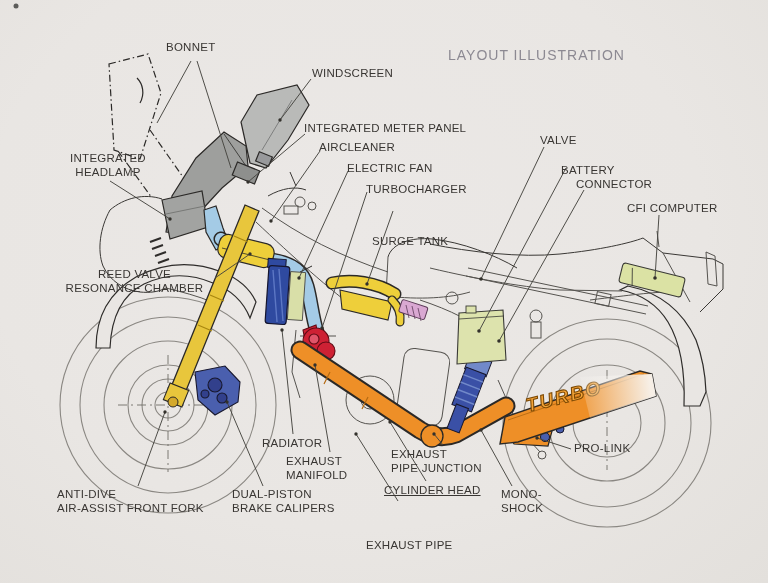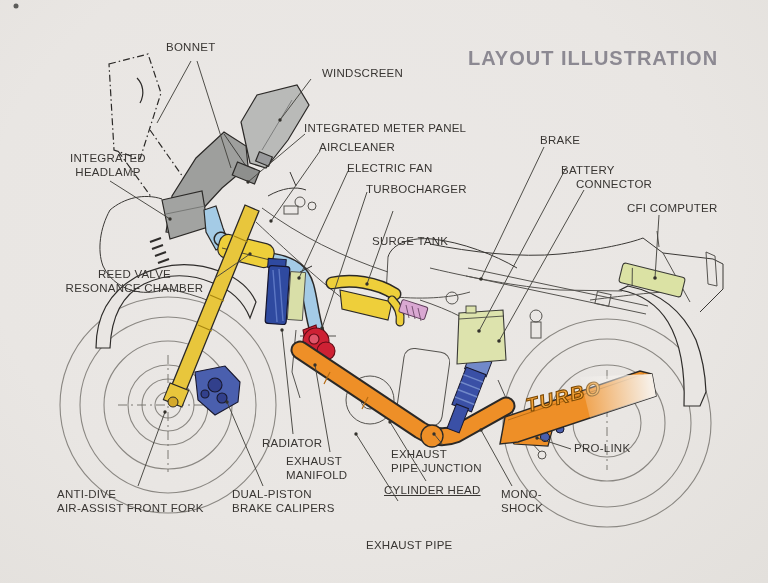--- a/index.html
+++ b/index.html
@@ -5,22 +5,22 @@
   html,body{margin:0;padding:0;}
   .stage{
     position:relative;
     width:768px;height:583px;
     background:radial-gradient(ellipse at 45% 40%, #ebe8e6 0%, #e9e6e3 60%, #e3e0dc 100%);
     overflow:hidden;
     font-family:"Liberation Sans", sans-serif;
   }
   .stage svg{position:absolute;left:0;top:0;}
   .title{
-    position:absolute;left:468px;top:47px;
-    font-size:20px;font-weight:bold;letter-spacing:1px;
+    position:absolute;left:448px;top:47px;
+    font-size:14px;font-weight:normal;letter-spacing:1px;
     color:#8c8992;
   }
   .label{
     position:absolute;
     font-size:11.5px;line-height:13.5px;
     color:#393633;letter-spacing:0.25px;
     white-space:pre-line;
   }
   .al-r{text-align:center;}
   .al-c{text-align:center;}
@@ -269,27 +269,27 @@
         <circle cx="481" cy="430" r="1.7"></circle>
     <circle cx="537" cy="438" r="1.7"></circle>
         <circle cx="165" cy="412" r="1.7"></circle>
     <circle cx="227" cy="402" r="1.7"></circle>
   </g>
 </svg>
 
 <div class="title">LAYOUT ILLUSTRATION</div>
 
 <div class="label" style="left:166px;top:41px;">BONNET</div>
-<div class="label" style="left:322px;top:67px;">WINDSCREEN</div>
+<div class="label" style="left:312px;top:67px;">WINDSCREEN</div>
 <div class="label" style="left:304px;top:122px;">INTEGRATED METER PANEL</div>
 <div class="label" style="left:319px;top:141px;">AIRCLEANER</div>
 <div class="label" style="left:347px;top:162px;">ELECTRIC FAN</div>
 <div class="label" style="left:366px;top:183px;">TURBOCHARGER</div>
 <div class="label" style="left:372px;top:202px;margin-top:33px;">SURGE TANK</div>
-<div class="label" style="left:540px;top:134px;">BRAKE</div>
+<div class="label" style="left:540px;top:134px;">VALVE</div>
 <div class="label" style="left:561px;top:156px;margin-top:8px;">BATTERY</div>
 <div class="label" style="left:576px;top:178px;">CONNECTOR</div>
 <div class="label" style="left:627px;top:202px;">CFI COMPUTER</div>
 <div class="label al-c" style="left:60px;top:152px;width:96px;">INTEGRATED
 HEADLAMP</div>
 <div class="label al-r" style="left:56px;top:268px;width:157px;">REED VALVE
 RESONANCE CHAMBER</div>
 <div class="label" style="left:262px;top:437px;">RADIATOR</div>
 <div class="label" style="left:286px;top:455px;">EXHAUST
 MANIFOLD</div>

